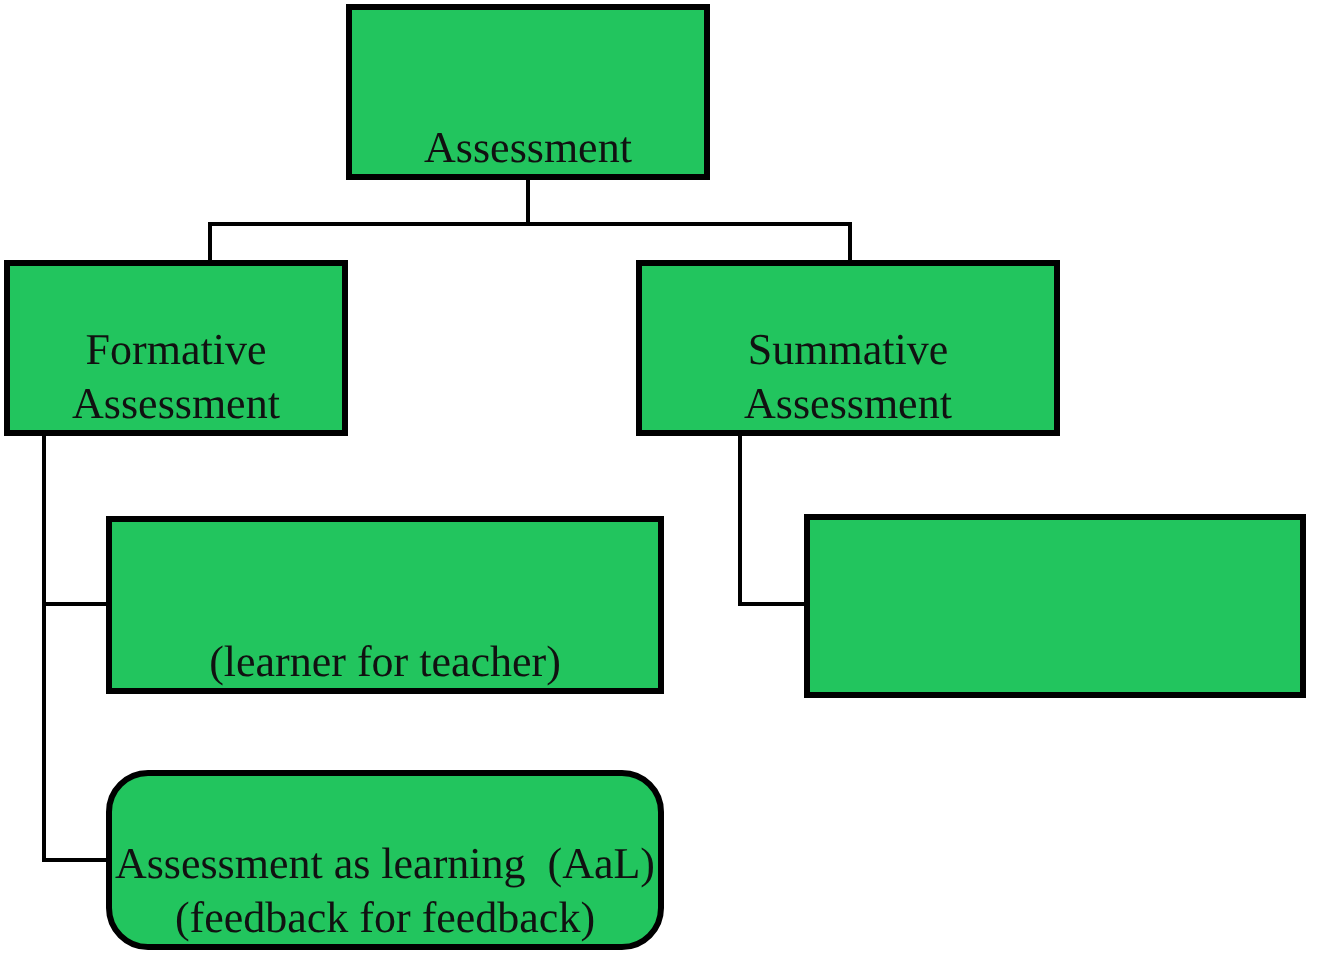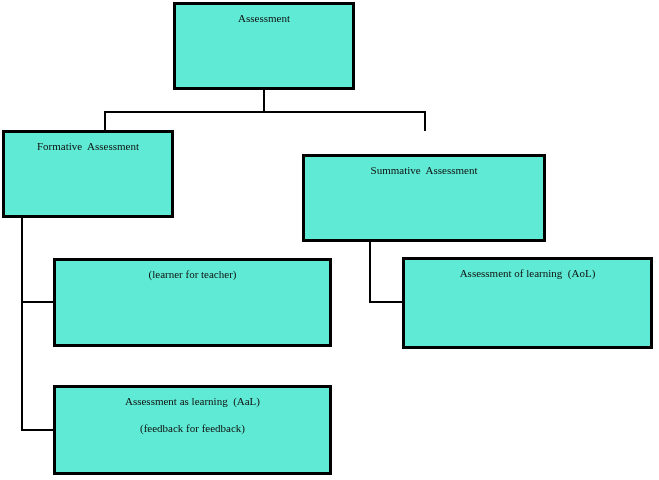--- a/index.html
+++ b/index.html
@@ -13,27 +13,27 @@
     height: 480px;
     background: #ffffff;
     font-family: "Liberation Serif", "DejaVu Serif", serif;
     color: #111111;
     overflow: hidden;
   }
   .node {
     position: absolute;
     box-sizing: border-box;
     border: 3px solid #000000;
-    background: #5eead4;
+    background: #22c55e;
     display: flex;
     flex-direction: column;
     align-items: center;
-    justify-content: flex-start;
+    justify-content: flex-end;
     text-align: center;
-    font-size: 11px;
+    font-size: 22px;
     line-height: 27px;
   }
   .node .label {
     white-space: pre-wrap;
     display: block;
   }
   .line {
     position: absolute;
     background: #000000;
   }
@@ -56,30 +56,29 @@
   <div class="line" style="left:369px; top:301px; width:33px; height:2px;"></div>
 
   <div class="node" style="left:173px; top:2px; width:182px; height:88px;">
     <span class="label">Assessment</span>
   </div>
 
   <div class="node" style="left:2px; top:130px; width:172px; height:88px;">
     <span class="label">Formative  Assessment</span>
   </div>
 
-  <div class="node" style="left:302px; top:130px; width:244px; height:88px;margin-top:24px;">
+  <div class="node" style="left:318px; top:130px; width:212px; height:88px;">
     <span class="label">Summative  Assessment</span>
   </div>
 
   <div class="node" style="left:53px; top:258px; width:279px; height:89px;">
     <span class="label">(learner for teacher)</span>
   </div>
 
   <div class="node" style="left:402px; top:257px; width:251px; height:92px;">
-    <span class="label">Assessment of learning  (AoL)</span>
   </div>
 
-  <div class="node" style="left:53px; top:385px; width:279px; height:90px;">
+  <div class="node" style="left:53px; top:385px; width:279px; height:90px;border-radius:21px;">
     <span class="label">Assessment as learning  (AaL)</span>
     <span class="label">(feedback for feedback)</span>
   </div>
 
 </div>
 
 </body></html>

